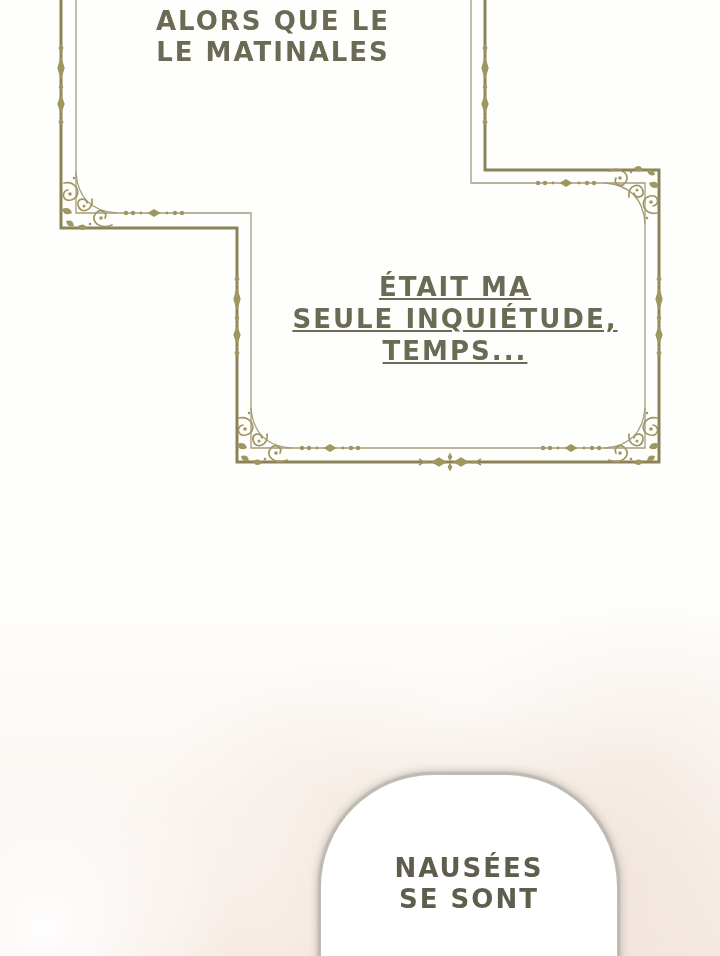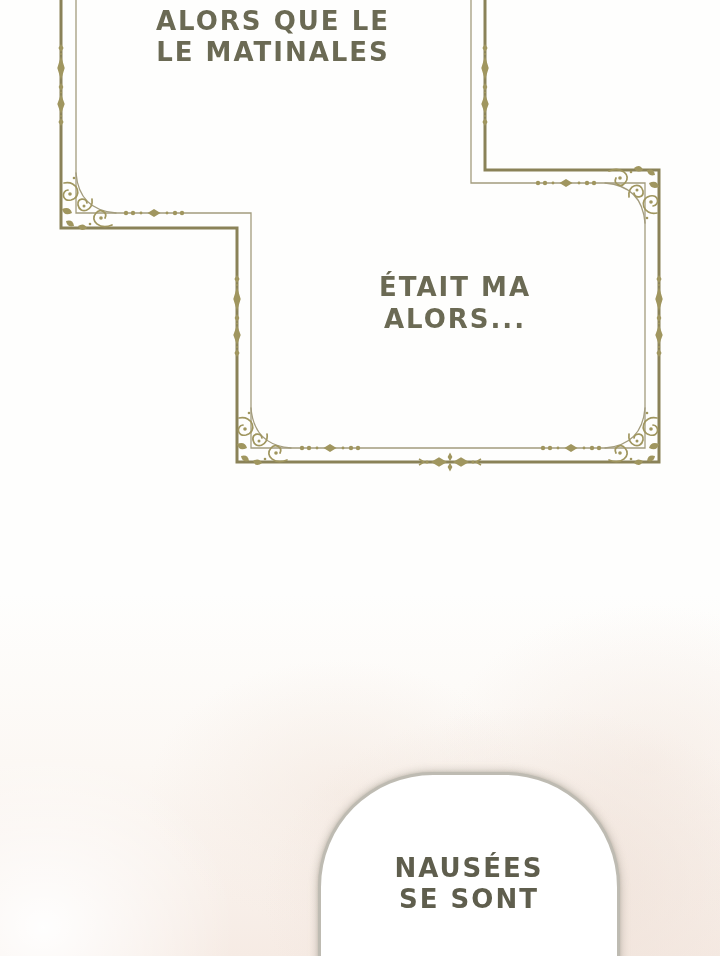--- a/index.html
+++ b/index.html
@@ -20,21 +20,21 @@
     position:absolute;
     z-index:2;
     text-align:center;
     color:#6b6a54;
     font-weight:bold;
     font-size:26px;
     letter-spacing:2px;
   }
   .narration .nline{white-space:nowrap;}
   #narration-top{left:93px;top:6px;width:360px;line-height:31px;}
-  #narration-mid{left:275px;top:271px;width:360px;line-height:32px;}
+  #narration-mid{left:275px;top:271px;width:360px;line-height:32px;text-decoration:underline;}
   #speech-bubble{
     position:absolute;
     left:318px;top:772px;
     width:302px;height:330px;
     background:#ffffff;
     border:3px solid rgba(150,146,131,0.62);
     border-radius:115px 115px 90px 90px;
     box-shadow:0 0 9px 1px rgba(135,131,116,0.40), 0 0 3px rgba(135,131,116,0.30);
     z-index:3;
     box-sizing:border-box;
@@ -128,21 +128,22 @@
     <use href="#center-orn" x="450" y="462"></use>
   </svg>
 
   <div id="narration-top" class="narration">
     <div class="nline">ALORS QUE LE</div>
     <div class="nline">LE MATINALES</div>
   </div>
 
   <div id="narration-mid" class="narration">
     <div class="nline">ÉTAIT MA</div>
-    <div class="nline">ALORS...</div>
+    <div class="nline">SEULE INQUIÉTUDE,</div>
+    <div class="nline">TEMPS...</div>
   </div>
 
   <div id="speech-bubble">
     <div class="nline">NAUSÉES</div>
     <div class="nline">SE SONT</div>
   </div>
 
 </div>
 
 </body></html>

